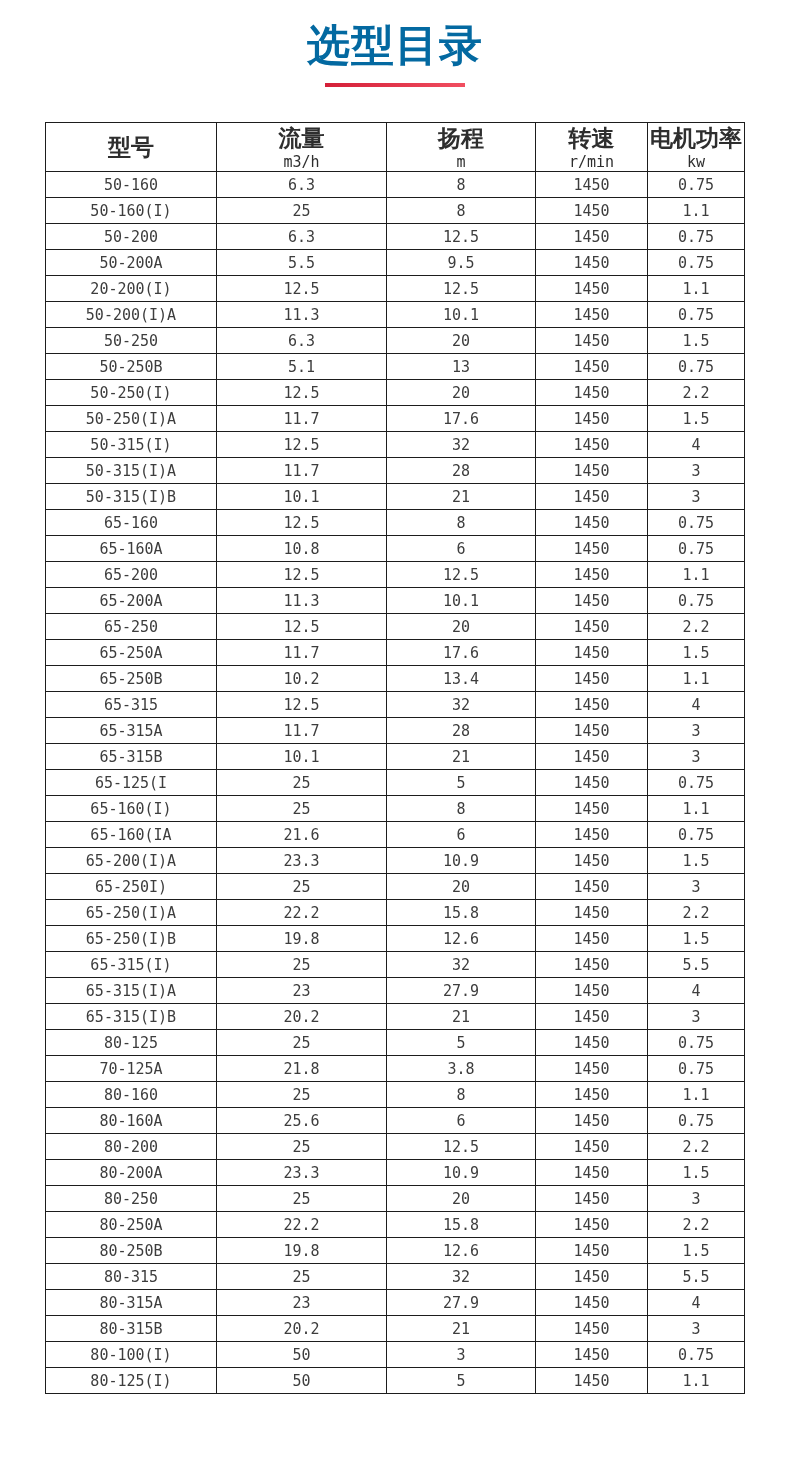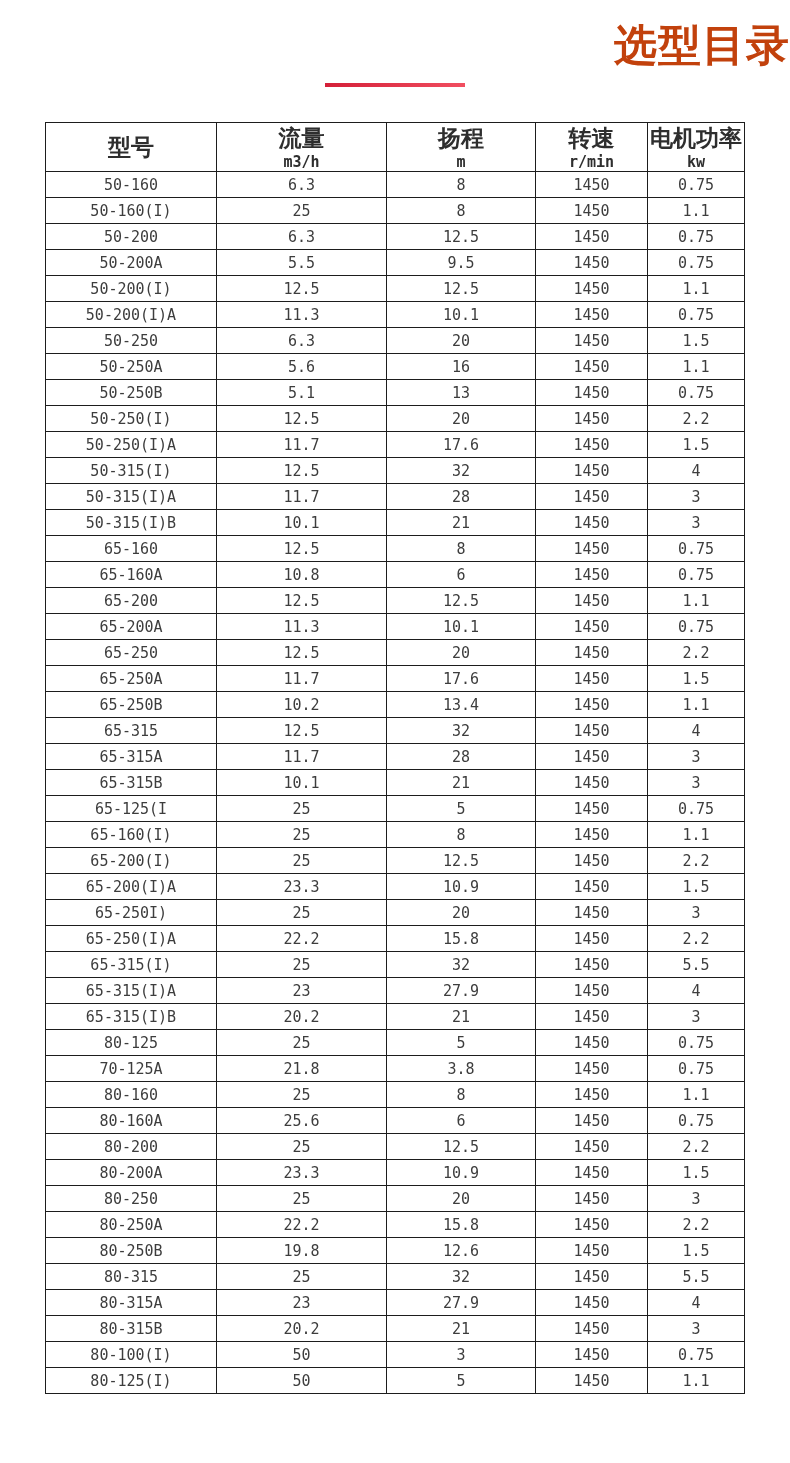--- a/index.html
+++ b/index.html
@@ -10,26 +10,26 @@
   body {
     width: 790px;
     height: 1463px;
     overflow: hidden;
     position: relative;
     font-family: "Liberation Sans", sans-serif;
   }
   .page-title {
     margin: 0;
     padding-top: 22px;
-    text-align: right;
+    text-align: center;
     font-size: 43px;
     line-height: 1.1;
     font-weight: 700;
     letter-spacing: 1px;
-    color: #c2410c;
+    color: #0369a1;
     font-family: "Liberation Sans", sans-serif;
   }
   .title-underline {
     width: 140px;
     height: 4px;
     margin: 14px auto 0 auto;
     background: linear-gradient(90deg, #d41f38, #f14e60);
   }
   table.catalog {
     width: 699px;
@@ -56,21 +56,21 @@
   table.catalog tbody tr { height: 26px; }
   .h-label {
     font-size: 23px;
     font-weight: 700;
     color: #2e2e2e;
     line-height: 1.25;
     font-family: "Liberation Sans", sans-serif;
   }
   .h-unit {
     font-size: 15px;
-    font-weight: 700;
+    font-weight: 400;
     color: #2e2e2e;
     line-height: 1.2;
     font-family: "DejaVu Sans Mono", monospace;
   }
   .h-unit:empty { display: none; }
   table.catalog td {
     font-size: 15px;
     color: #3d3d3d;
     font-family: "DejaVu Sans Mono", monospace;
   }
@@ -143,21 +143,21 @@
 
   <tr>
     <td>50-200A</td>
     <td>5.5</td>
     <td>9.5</td>
     <td>1450</td>
     <td>0.75</td>
   </tr>
 
   <tr>
-    <td>50-200(I)</td>
+    <td>20-200(I)</td>
     <td>12.5</td>
     <td>12.5</td>
     <td>1450</td>
     <td>1.1</td>
   </tr>
 
   <tr>
     <td>50-200(I)A</td>
     <td>11.3</td>
     <td>10.1</td>
@@ -166,27 +166,20 @@
   </tr>
 
   <tr>
     <td>50-250</td>
     <td>6.3</td>
     <td>20</td>
     <td>1450</td>
     <td>1.5</td>
   </tr>
 
-  <tr>
-    <td>50-250A</td>
-    <td>5.6</td>
-    <td>16</td>
-    <td>1450</td>
-    <td>1.1</td>
-  </tr>
 
   <tr>
     <td>50-250B</td>
     <td>5.1</td>
     <td>13</td>
     <td>1450</td>
     <td>0.75</td>
   </tr>
 
   <tr>
@@ -319,28 +312,28 @@
   </tr>
 
   <tr>
     <td>65-160(I)</td>
     <td>25</td>
     <td>8</td>
     <td>1450</td>
     <td>1.1</td>
   </tr>
 
-
-  <tr>
-    <td>65-200(I)</td>
-    <td>25</td>
-    <td>12.5</td>
-    <td>1450</td>
-    <td>2.2</td>
-  </tr>
+  <tr>
+    <td>65-160(IA</td>
+    <td>21.6</td>
+    <td>6</td>
+    <td>1450</td>
+    <td>0.75</td>
+  </tr>
+
 
   <tr>
     <td>65-200(I)A</td>
     <td>23.3</td>
     <td>10.9</td>
     <td>1450</td>
     <td>1.5</td>
   </tr>
 
   <tr>
@@ -352,20 +345,27 @@
   </tr>
 
   <tr>
     <td>65-250(I)A</td>
     <td>22.2</td>
     <td>15.8</td>
     <td>1450</td>
     <td>2.2</td>
   </tr>
 
+  <tr>
+    <td>65-250(I)B</td>
+    <td>19.8</td>
+    <td>12.6</td>
+    <td>1450</td>
+    <td>1.5</td>
+  </tr>
 
   <tr>
     <td>65-315(I)</td>
     <td>25</td>
     <td>32</td>
     <td>1450</td>
     <td>5.5</td>
   </tr>
 
   <tr>

